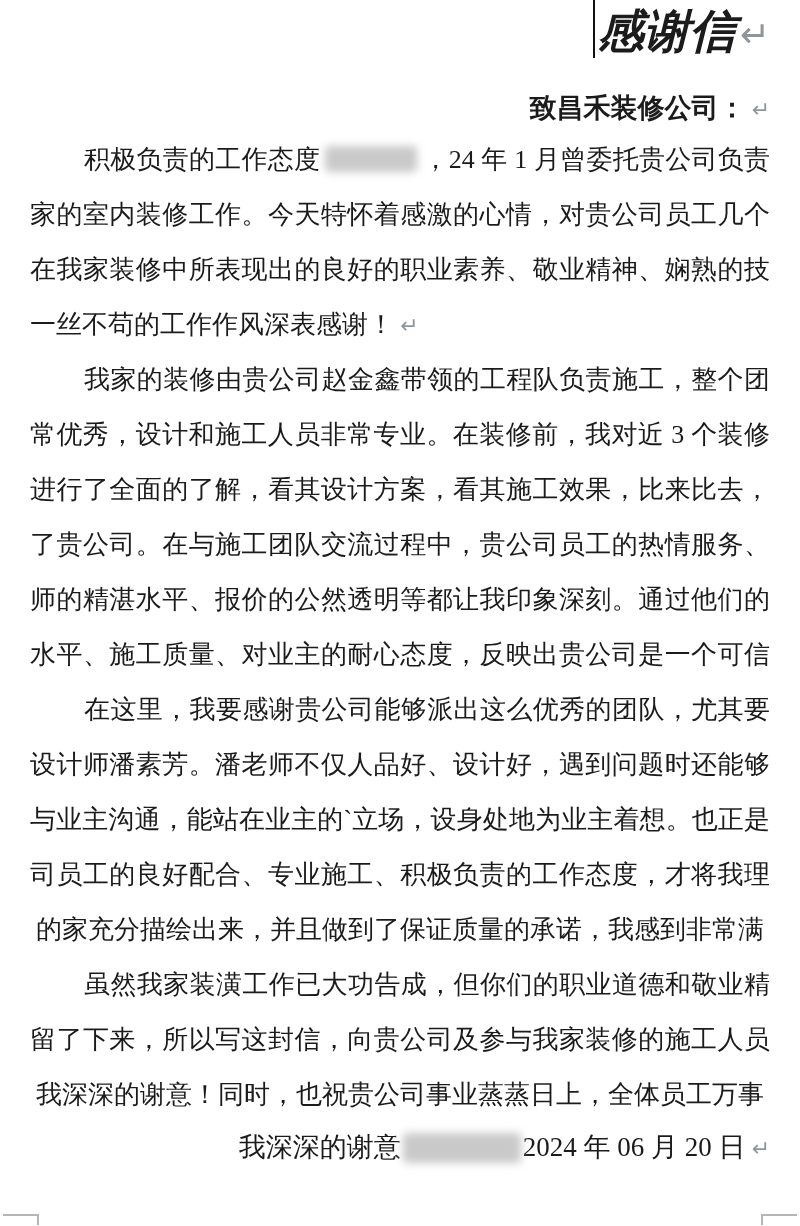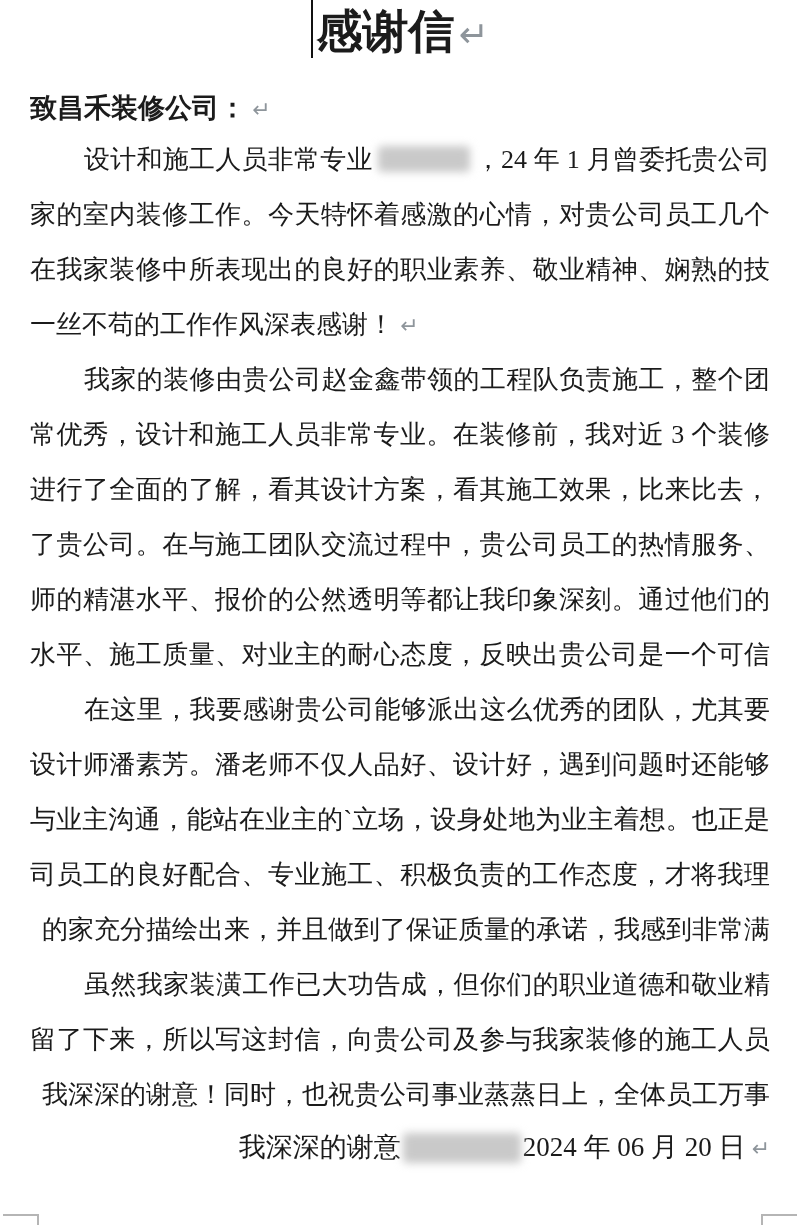--- a/index.html
+++ b/index.html
@@ -8,26 +8,27 @@
     width:800px;height:1226px;
     background:#ffffff;
     font-family:"Liberation Serif","DejaVu Serif",serif;
     color:#1b1b1b;
     overflow:hidden;
     box-sizing:border-box;
   }
   .text-col{padding:0 30px;}
   
   .title-row{
-    text-align:center;
+    text-align:right;
     font-size:46px;
     font-weight:bold;
     height:72px;
     line-height:48px;
     white-space:nowrap;
+    font-style:italic;
   }
   .caret{
     display:inline-block;
     width:2px;height:58px;
     background:#111;
     vertical-align:-11px;
     margin-right:3px;
   }
   .pilcrow{
     color:#8e959b;
@@ -35,32 +36,33 @@
     font-family:"DejaVu Sans",sans-serif;
   }
   .title-pilcrow{font-size:36px;margin-left:4px;}
   .inline-pilcrow{font-size:22px;margin-left:6px;}
   
   .salutation{
     font-size:27px;
     font-weight:bold;
     line-height:44px;
     margin-top:14px;
+    text-align:right;
   }
   
   .line{
     font-size:26px;
     height:55px;
     line-height:55px;
     text-align:justify;
     text-align-last:justify;
     overflow:hidden;
   }
   .line.indent{text-indent:54px;}
-  .line.end{text-align:right;text-align-last:left;}
+  .line.end{text-align:center;text-align-last:left;}
   
   .redacted{
     display:inline-block;
     width:92px;height:26px;
     background:#c9c9c9;
     filter:blur(4px);
     border-radius:4px;
     vertical-align:-4px;
     margin:0 5px;
   }
@@ -85,21 +87,21 @@
 
     <div class="title-row">
       <span class="caret"></span><span>感谢信</span><span class="pilcrow title-pilcrow">↵</span>
     </div>
 
     <div class="salutation">
       <span>致昌禾装修公司：</span><span class="pilcrow inline-pilcrow">↵</span>
     </div>
 
     <div id="doc-body">
-        <div class="line indent"><span>设计和施工人员非常专业</span><span class="redacted"></span><span>，24 年 1 月曾委托贵公司负责我</span></div>
+        <div class="line indent"><span>积极负责的工作态度</span><span class="redacted"></span><span>，24 年 1 月曾委托贵公司负责我</span></div>
         <div class="line"><span>家的室内装修工作。今天特怀着感激的心情，对贵公司员工几个月来，</span></div>
         <div class="line"><span>在我家装修中所表现出的良好的职业素养、敬业精神、娴熟的技能、</span></div>
         <div class="line end"><span>一丝不苟的工作作风深表感谢！</span><span class="pilcrow inline-pilcrow">↵</span></div>
         <div class="line indent"><span>我家的装修由贵公司赵金鑫带领的工程队负责施工，整个团队非</span></div>
         <div class="line"><span>常优秀，设计和施工人员非常专业。在装修前，我对近 3 个装修公司</span></div>
         <div class="line"><span>进行了全面的了解，看其设计方案，看其施工效果，比来比去，选中</span></div>
         <div class="line"><span>了贵公司。在与施工团队交流过程中，贵公司员工的热情服务、设计</span></div>
         <div class="line"><span>师的精湛水平、报价的公然透明等都让我印象深刻。通过他们的工作</span></div>
         <div class="line"><span>水平、施工质量、对业主的耐心态度，反映出贵公司是一个可信赖的</span></div>
         <div class="line indent"><span>在这里，我要感谢贵公司能够派出这么优秀的团队，尤其要感谢</span></div>

